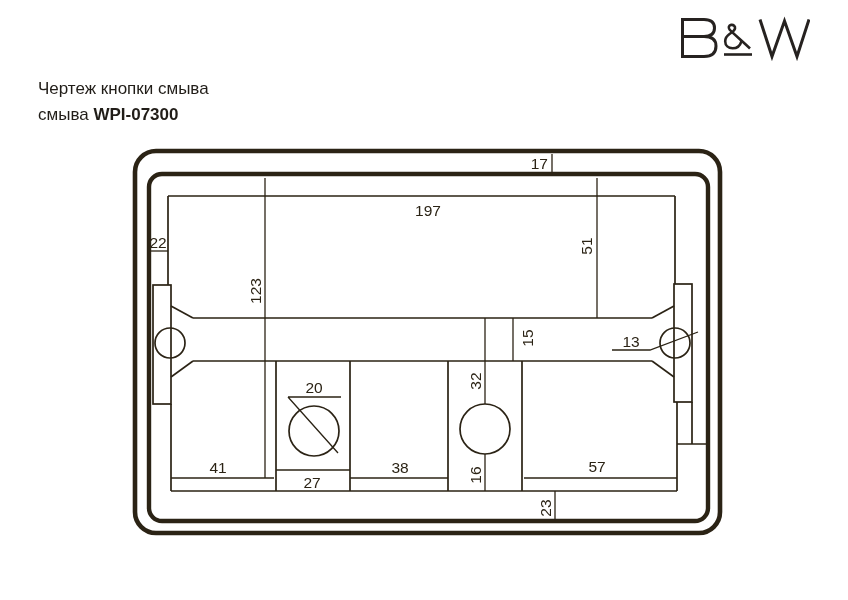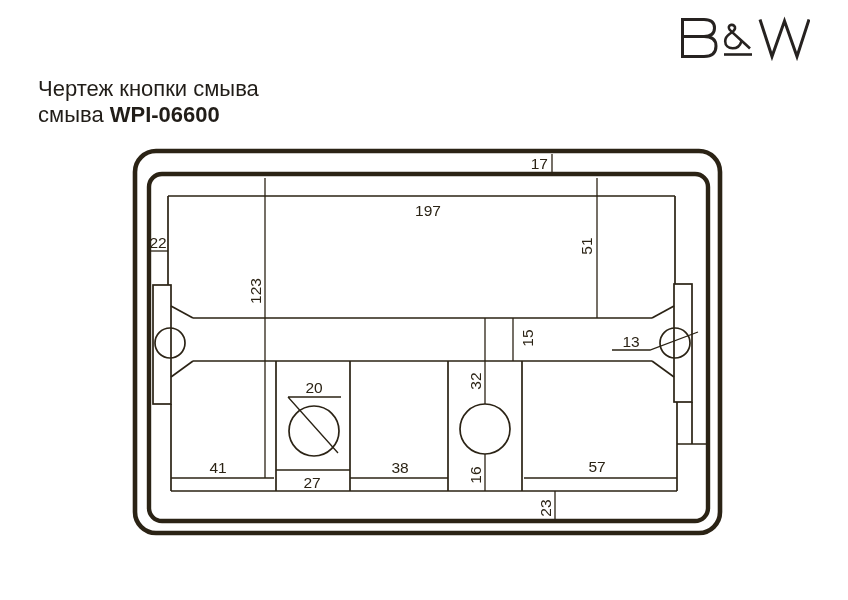--- a/index.html
+++ b/index.html
@@ -1,32 +1,32 @@
 <!DOCTYPE html>
 <html><head>
 <meta charset="utf-8">
 <style>
   html,body{margin:0;padding:0;}
   body{
     width:848px;height:600px;position:relative;background:#ffffff;
     font-family:"Liberation Sans",sans-serif;color:#211d18;overflow:hidden;
   }
-  .header{position:absolute;left:38px;top:76px;font-size:22px;line-height:26px;color:#211d18;}
+  .header{position:absolute;left:38px;top:76px;font-size:17px;line-height:26px;color:#211d18;}
   .header .code{font-weight:bold;}
   .logo{position:absolute;top:16px;right:38px;width:132px;height:46px;}
   .visually-hidden{position:absolute;width:1px;height:1px;overflow:hidden;clip:rect(0 0 0 0);white-space:nowrap;}
   .drawing{position:absolute;left:0;top:0;}
   .drawing text{font-family:"Liberation Sans",sans-serif;font-size:15.5px;}
 </style>
 </head>
 <body>
 
 <div class="header">
   <div>Чертеж кнопки смыва</div>
-  <div><span>смыва </span><span class="code">WPI-06600</span></div>
+  <div><span>смыва </span><span class="code">WPI-07300</span></div>
 </div>
 
 <div class="logo">
   <span class="visually-hidden">B&amp;W</span>
   <svg width="132" height="46" viewBox="0 0 132 46" aria-hidden="true">
     <g stroke="#262220" fill="none" stroke-width="3">
       <path d="M4.5,3.5 V40.5 M3,3.5 H26 Q36.5,3.5 36.5,12 Q36.5,20.5 26,20.5 H4.5 M26,20.5 Q38,20.5 38,30 Q38,40.5 26,40.5 H3"></path>
       <path stroke-width="2.6" d="M72,32.5 C66.5,27 53.5,16 51.5,13.5 C50.2,11.8 50.7,9.3 53.1,8.9 C55.6,8.5 57.4,10.2 57,12.4 C56.6,14.7 54.1,16.1 51.8,17.8 C49.1,19.7 47.2,22.2 47.2,25.3 C47.2,29.5 50.4,32.3 54.6,32.3 C59.2,32.3 62.2,29.5 63.4,25.3"></path>
       <path stroke-width="2.6" d="M46,38.5 H74"></path>
       <path d="M82,3.5 L94,40.5 L106.5,5 L119,40.5 L131,3.5"></path>

